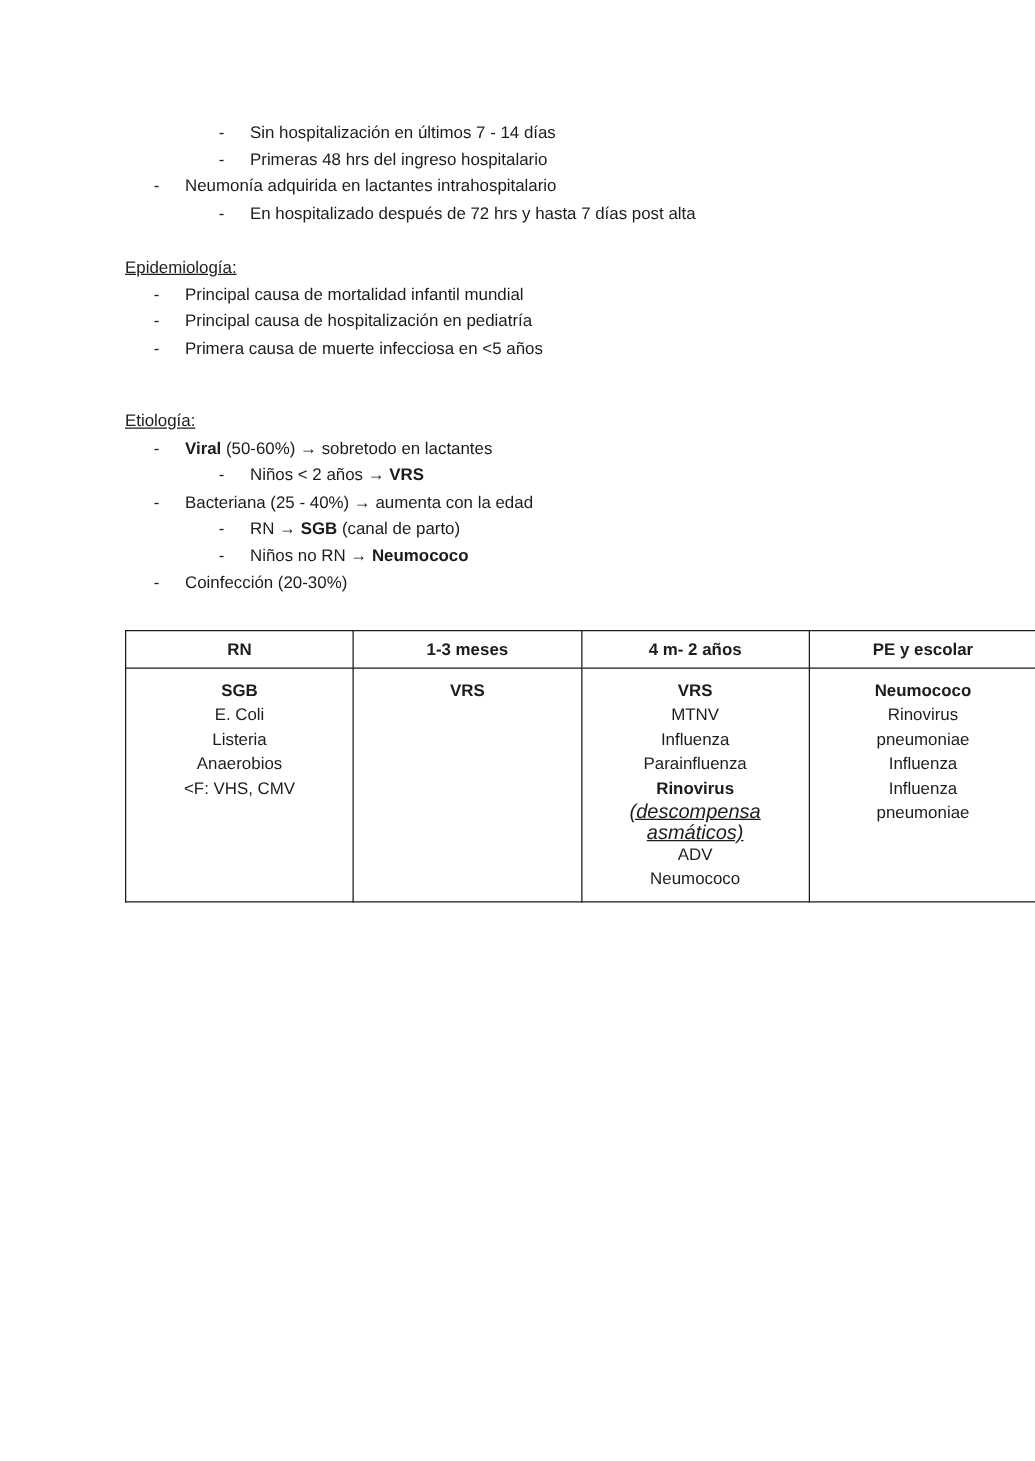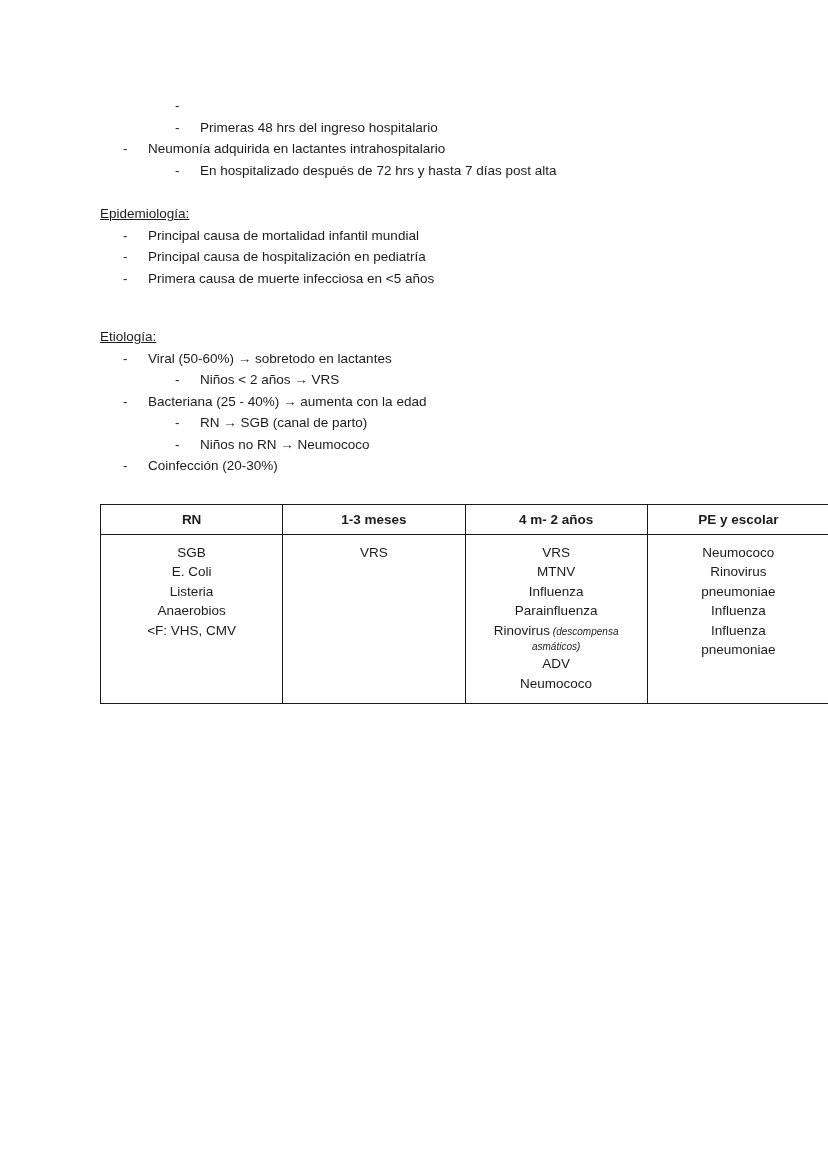--- a/index.html
+++ b/index.html
@@ -18,21 +18,21 @@
   .bullet { display: flex; line-height: 21.5px; }
   .bullet .dash { flex: 0 0 25px; }
   .lv1 { margin-left: 23px; }
   .lv2 { margin-left: 75px; }
   .heading {
     text-decoration: underline;
     line-height: 21.5px;
   }
   .gap-heading-1 { margin-top: 22px; }
   .gap-heading-2 { margin-top: 37px; }
-  b, .b { font-weight: normal; }
+  b, .b { font-weight: bold; }
   .etio-table {
     margin-top: 27px;
     width: 730px;
     border-collapse: collapse;
     table-layout: fixed;
   }
   .etio-table th, .etio-table td {
     border: 1.5px solid #1a1a1a;
   }
   .etio-table th {
@@ -43,33 +43,35 @@
   }
   .etio-table td {
     vertical-align: top;
     text-align: center;
     height: 152px;
     padding: 8px 10px;
     line-height: 19.5px;
   }
   .cl { text-align: center; }
   .small {
-    font-size: 10px;
+    font-size: 16px;
     font-style: italic;
     line-height: 14px;
+    text-decoration: underline;
   }
 </style>
 </head>
 <body>
 
 <div class="page">
 
   <section>
     <div class="bullet lv2">
       <span class="dash">-</span>
+      <span class="txt">Sin hospitalización en últimos 7 - 14 días</span>
     </div>
     <div class="bullet lv2">
       <span class="dash">-</span>
       <span class="txt">Primeras 48 hrs del ingreso hospitalario</span>
     </div>
     <div class="bullet lv1">
       <span class="dash">-</span>
       <span class="txt">Neumonía adquirida en lactantes intrahospitalario</span>
     </div>
     <div class="bullet lv2">

